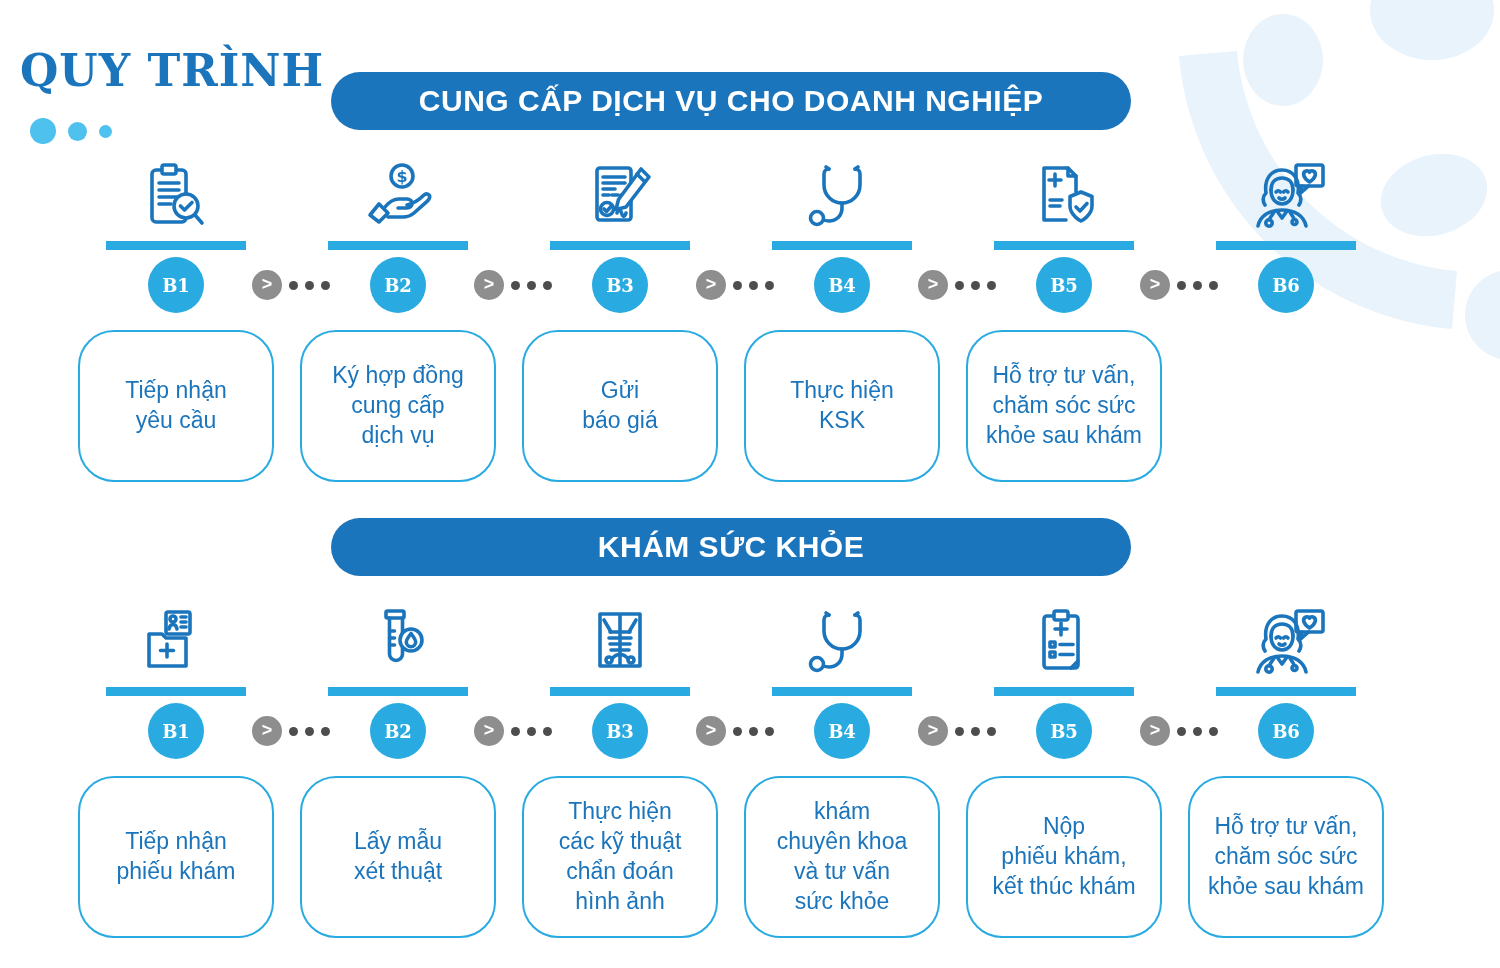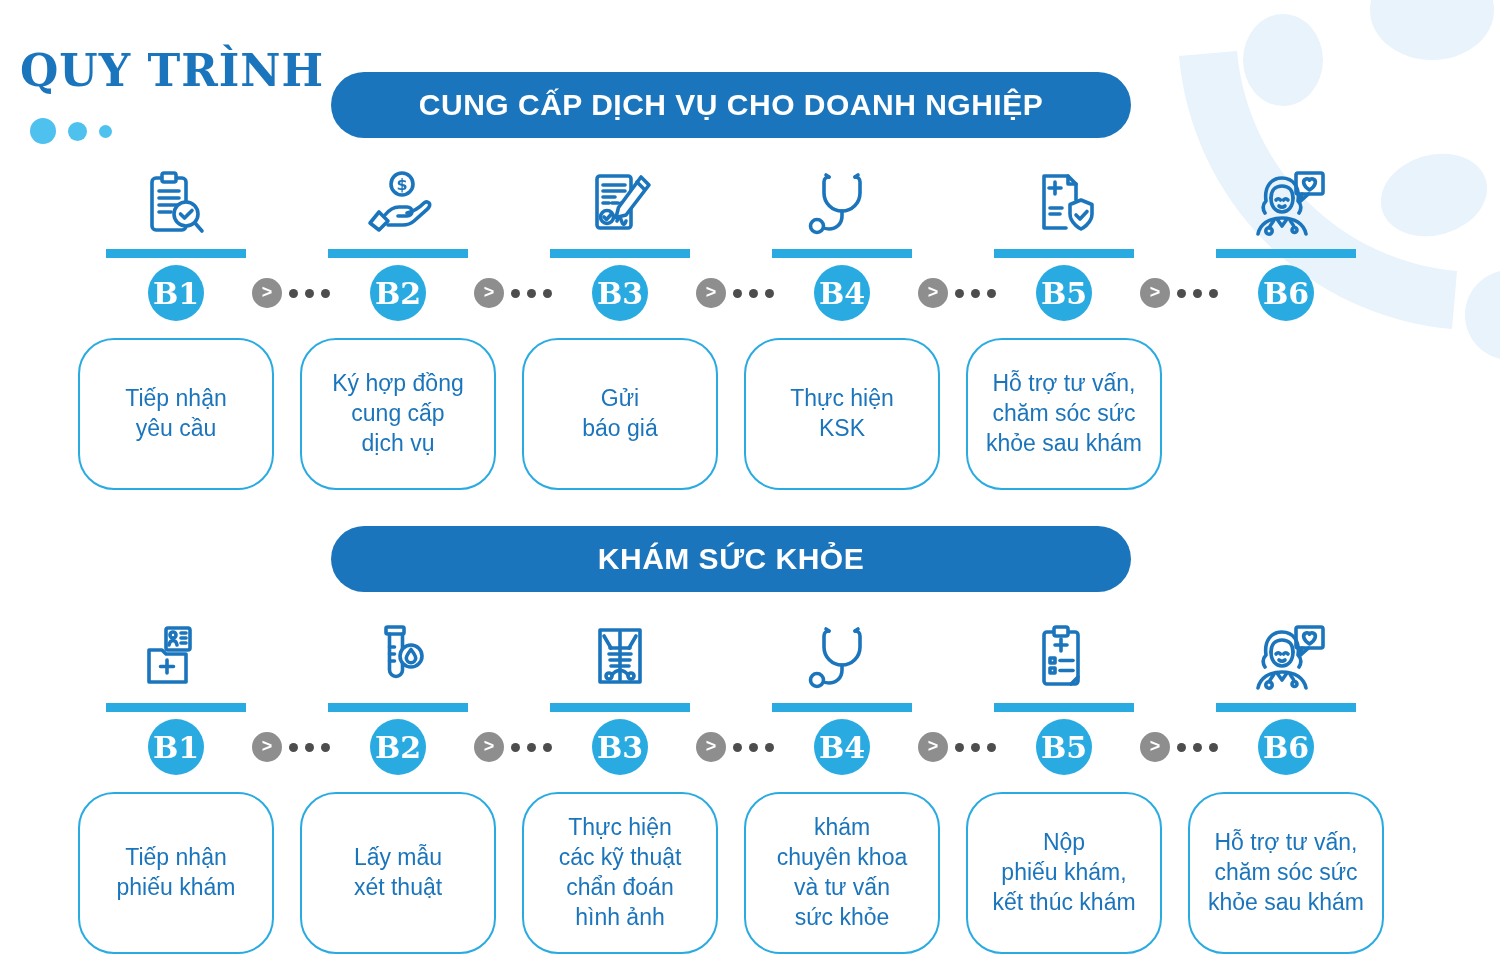--- a/index.html
+++ b/index.html
@@ -18,36 +18,36 @@
     color:#1B75BC; letter-spacing:1px;margin-top:33px;
   }
   .title-dots { display:flex; align-items:center; gap:12px; margin:22px 0 0 10px; }
   .tdot { border-radius:50%; background:#4FC1EF; }
   .tdot.d1 { width:26px; height:26px; }
   .tdot.d2 { width:19px; height:19px; }
   .tdot.d3 { width:13px; height:13px; }
 
   
   .banner {
-    width:800px; height:66px; margin-left:331px; border-radius:34px;
+    width:800px; height:58px; margin-left:331px; border-radius:34px;
     background:#1B75BC; color:#ffffff; font-weight:bold; font-size:30px;
     display:flex; align-items:center; justify-content:center; letter-spacing:.5px;
   }
   .section-dn .banner { margin-top:72px; }
   .section-ksk .banner { margin-top:36px; }
 
   
   .steps-row { position:relative; display:flex; gap:26px; padding-left:78px; margin-top:28px; }
   .step-col { width:196px; display:flex; flex-direction:column; align-items:center; }
   .icon-box { height:80px; display:flex; align-items:flex-end; justify-content:center; }
   .icon-box svg { display:block; }
   .bar { width:140px; height:9px; background:#29ABE2; margin-top:3px; }
   .step-circle {
     width:56px; height:56px; border-radius:50%; background:#29ABE2; margin-top:7px;
-    color:#ffffff; font-family:"DejaVu Serif", serif; font-weight:bold; font-size:30px;
+    color:#ffffff; font-family:"DejaVu Serif", serif; font-weight:bold; font-size:18px;
     display:flex; align-items:center; justify-content:center;
   }
 
   
   .conn { position:absolute; top:112px; display:flex; align-items:center; gap:7px; }
   .conn.c1 { left:252px; } .conn.c2 { left:474px; } .conn.c3 { left:696px; }
   .conn.c4 { left:918px; } .conn.c5 { left:1140px; }
   .conn-circle {
     width:30px; height:30px; border-radius:50%; background:#8E8E8E; color:#ffffff;
     font-weight:bold; font-size:18px; line-height:1;

